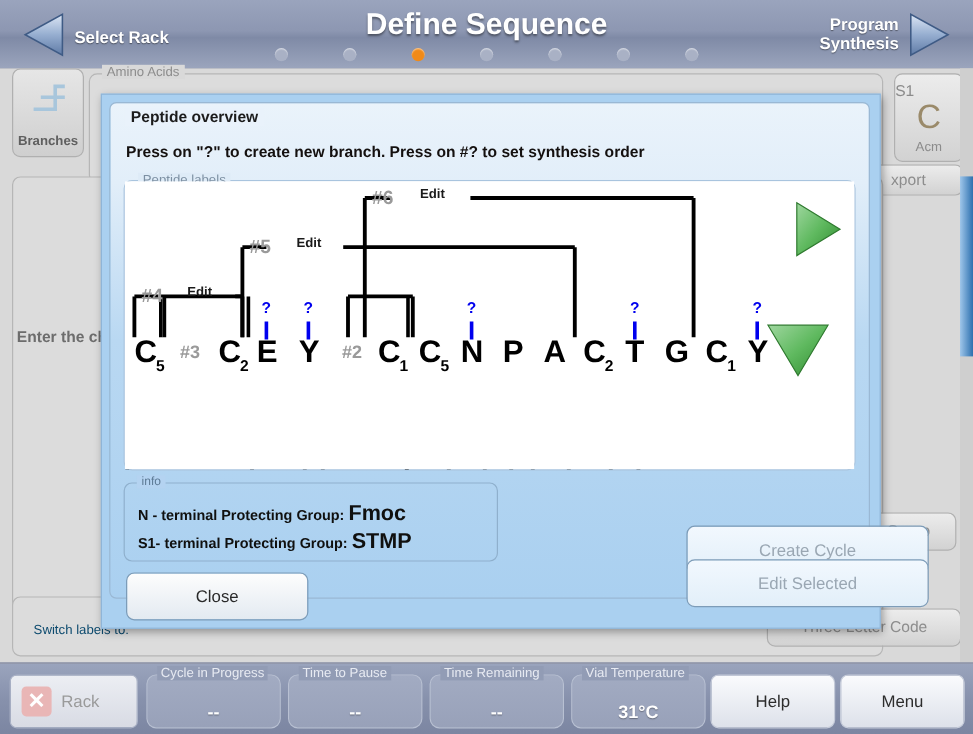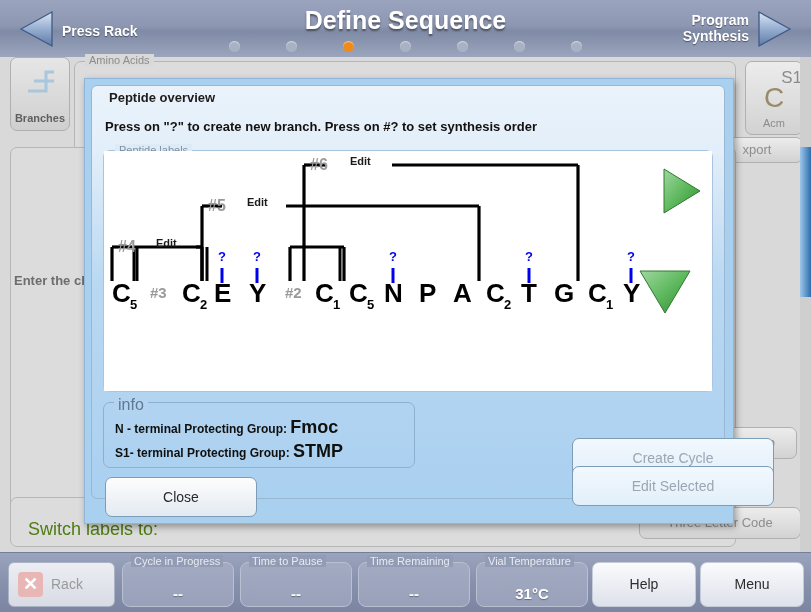--- a/index.html
+++ b/index.html
@@ -48,27 +48,27 @@
     position:absolute;border:1px solid #b0b0b0;border-radius:7px;
     background:linear-gradient(to bottom,#ececec,#d2d2d2);
     color:#8d8d8d;font-size:13px;text-align:center;
   }
   #branches-btn{left:10px;top:0;width:58px;height:72px;
     background:linear-gradient(to bottom,#e6e6e6,#cfcfcf);}
   #branches-icon{position:absolute;left:13px;top:10px;width:34px;height:30px;}
   #branches-label{position:absolute;left:0;right:0;bottom:6px;text-align:center;
     font-size:11px;font-weight:bold;color:#5f5f5f;}
   #s1-btn{right:8px;top:4px;width:56px;height:72px;}
-  #s1-top{position:absolute;left:0;right:0;top:6px;text-align:right;font-size:17px;color:#8b8b8b;}
+  #s1-top{position:absolute;left:0;right:0;top:6px;text-align:left;font-size:13px;color:#8b8b8b;}
   #s1-mid{position:absolute;left:0;right:0;top:20px;text-align:center;font-size:28px;color:#9a8a6a;}
   #s1-bot{position:absolute;left:0;right:0;bottom:5px;text-align:center;font-size:11px;color:#8b8b8b;}
   #export-btn{right:8px;top:80px;width:90px;height:24px;line-height:24px;}
   #enter-chain{position:absolute;left:14px;top:216px;font-size:13px;font-weight:bold;color:#6d6d6d;}
   #potgroup-btn{right:14px;top:370px;width:96px;height:30px;line-height:30px;}
-  #switch-lbl{position:absolute;left:28px;top:462px;font-size:18px;color:#4d7c0f;}
+  #switch-lbl{position:absolute;left:28px;top:462px;font-size:11px;color:#0c4a6e;}
   #three-letter-btn{right:10px;top:450px;width:160px;height:30px;line-height:30px;}
 
   
   #scroll-track{position:absolute;right:0;top:57px;width:11px;height:495px;background:#cfcfcf;}
   #scroll-thumb{position:absolute;right:0;top:90px;width:11px;height:150px;
     background:linear-gradient(to right,#9fc6ea,#2b6fae);}
 
   
   #dialog{
     position:absolute;left:84px;top:78px;width:648px;height:444px;
@@ -95,21 +95,21 @@
     position:absolute;left:11px;top:-7px;font-size:11px;color:#7d90a3;
     background:#deebf7;padding:0 4px;
   }
   #layout-svg{position:absolute;left:0;top:0;}
 
   
   #info-box{
     position:absolute;left:11px;top:316px;width:310px;height:64px;
     border:1px solid #8fb0cd;border-radius:7px;background:transparent;
   }
-  #info-title{position:absolute;left:10px;top:-7px;font-size:16px;color:#5d7a95;
+  #info-title{position:absolute;left:10px;top:-7px;font-size:10px;color:#5d7a95;
     background:#b4d3f1;padding:0 4px;}
   .info-row{position:absolute;left:11px;font-size:12px;font-weight:bold;color:#10100f;white-space:nowrap;}
   #info-row-1{top:14px;}
   #info-row-2{top:38px;}
   .info-val{font-size:18px;font-weight:bold;}
 
   
   .dbtn{
     position:absolute;border:1px solid #7d9cb8;border-radius:7px;
     font-size:14px;text-align:center;
@@ -173,21 +173,21 @@
     <defs>
         <linearGradient id="gl" x1="0" y1="0" x2="0" y2="1">
       <stop offset="0" stop-color="#dce6f5"></stop>
           <stop offset="0.5" stop-color="#96aed0"></stop>
           <stop offset="1" stop-color="#5f7ba6"></stop>
     </linearGradient>
       </defs>
     <polygon points="3,19 34,2 34,36" fill="url(#gl)" stroke="#4c6displaced" stroke-width="0"></polygon>
     <polygon points="3,19 34,2 34,36" fill="url(#gl)" stroke="#3f5b85" stroke-width="1.3"></polygon>
   </svg>
-  <div id="hdr-prev-label" class="hdr-side">Press Rack</div>
+  <div id="hdr-prev-label" class="hdr-side">Select Rack</div>
 
   <div id="hdr-title">Define Sequence</div>
 
   <div id="dots">
     <span class="dot"></span><span class="dot"></span><span class="dot on"></span><span class="dot"></span><span class="dot"></span><span class="dot"></span><span class="dot"></span>
   </div>
 
   <div id="hdr-next-label" class="hdr-side">
     <div>Program</div>
     <div>Synthesis</div>

